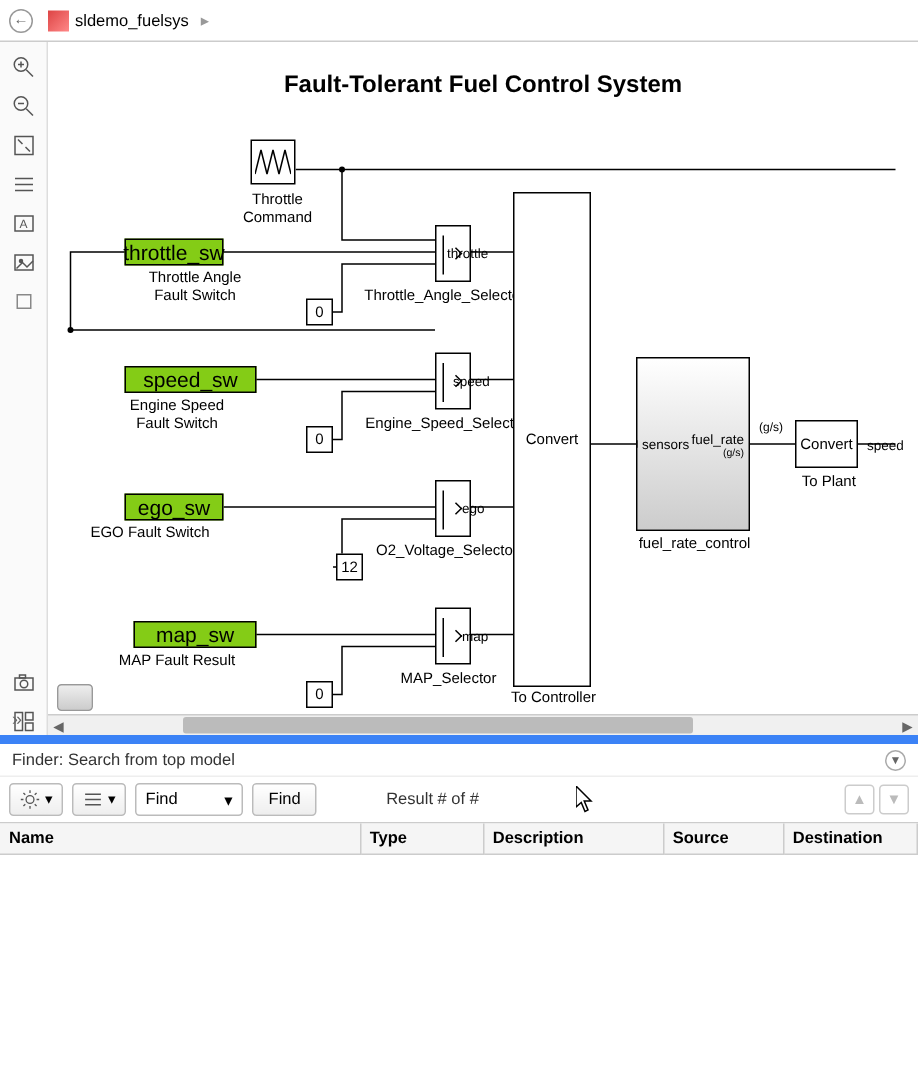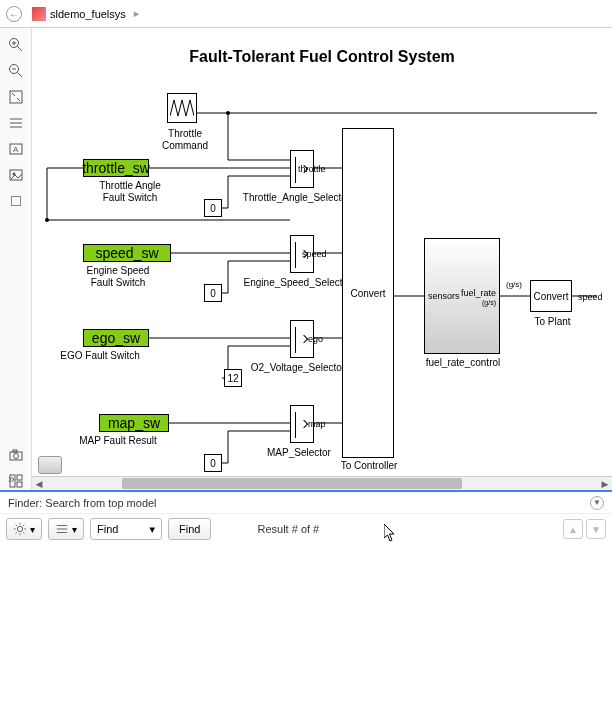--- a/index.html
+++ b/index.html
@@ -37,21 +37,21 @@
 .scrollh .thumb { position:absolute; top:1px; bottom:1px; background:#bbbbbb; border-radius:2px; }
 .scrollh .arr { position:absolute; top:0; bottom:0; width:14px; display:flex; align-items:center; justify-content:center; font-size:9px; color:#666; }
 .file-pill { position:absolute; bottom:16px; left:6px; width:24px; height:18px; background:linear-gradient(#eee,#ccc); border:1px solid #999; border-radius:3px; }
 
 svg.wires { position:absolute; top:0; left:0; width:100%; height:100%; pointer-events:none; }
 svg.wires line, svg.wires polyline { stroke:#000; stroke-width:1; fill:none; }
 svg.wires .arrow { fill:#000; }
 svg.wires circle.node { fill:#000; }
 
 
-.finder { position:absolute; left:0; right:0; bottom:0; height:226px; background:#fff; border-top:2px solid #3b82f6; }
+.finder { position:absolute; left:0; right:0; bottom:0; height:226px; background:#fff; border-top:6px solid #3b82f6; }
 .finder-header { height:22px; padding:4px 8px; font-size:11px; color:#333; display:flex; align-items:center; justify-content:space-between; border-bottom:1px solid #eee; }
 .finder-header .collapse { width:14px; height:14px; border:1px solid #aaa; border-radius:50%; display:flex; align-items:center; justify-content:center; font-size:8px; color:#666; cursor:pointer; }
 .finder-toolbar { height:30px; display:flex; align-items:center; gap:6px; padding:0 6px; }
 .gear-drop, .view-drop { height:22px; border:1px solid #bbb; border-radius:3px; background:linear-gradient(#fff,#eee); display:flex; align-items:center; padding:0 6px; gap:3px; cursor:pointer; font-size:10px; }
 .find-drop { height:22px; width:72px; border:1px solid #bbb; border-radius:3px; background:#fff; display:flex; align-items:center; justify-content:space-between; padding:0 6px; cursor:pointer; font-size:11px; }
 .search { height:22px; flex:0 0 170px; border:1px solid #bbb; border-radius:3px; background:#fff; display:flex; align-items:center; padding:0 4px; gap:4px; }
 .search input { border:none; outline:none; flex:1; font-size:11px; }
 .search .clear { color:#999; cursor:pointer; font-size:13px; }
 .find-btn { height:22px; padding:0 10px; border:1px solid #bbb; border-radius:3px; background:linear-gradient(#fff,#eee); cursor:pointer; font-size:11px; }
 .result-text { font-size:11px; color:#333; margin-left:40px; }
@@ -192,21 +192,21 @@
       <span>speed_sw</span>
     </div>
   <div class="block-label" style="left:43px; top:237px; width:86px;">Engine Speed
 Fault Switch</div>
 
   <div class="block" style="left:51px; top:301px; width:66px; height:18px;">
       <span>ego_sw</span>
     </div>
   <div class="block-label" style="left:22px; top:322px; width:92px;">EGO Fault Switch</div>
 
-  <div class="block" style="left:67px; top:386px; width:70px; height:18px;">
+  <div class="block" style="left:57px; top:386px; width:82px; height:18px;">
       <span>map_sw</span>
     </div>
   <div class="block-label" style="left:40px; top:407px; width:92px;">MAP Fault Result</div>
 
   <div class="const-block" style="left:172px; top:171px;">
       <span>0</span>
     </div>
   <div class="const-block" style="left:172px; top:256px;">
       <span>0</span>
     </div>
@@ -287,17 +287,30 @@
       <span>Find</span>
       <span>▾</span>
     </div>
     <button class="find-btn">Find</button>
     <span class="result-text">Result # of #</span>
     <div class="navbtns">
       <div class="nb">▲</div>
       <div class="nb">▼</div>
     </div>
   </div>
+  <div class="finder-table">
+    <table>
+      <thead>
+        <tr>
+          <th style="width:240px">Name</th>
+          <th style="width:82px">Type</th>
+          <th style="width:120px">Description</th>
+          <th style="width:80px">Source</th>
+          <th>Destination</th>
+        </tr>
+      </thead>
+    </table>
+  </div>
 </div>
 
 <svg class="cursor-arrow" style="left:384px; top:524px;" viewBox="0 0 12 18">
   <path d="M0 0 L0 14 L3.5 11 L6 17 L8 16 L5.5 10 L10 10 Z" fill="#fff" stroke="#000" stroke-width="1"></path>
 </svg>
 
 </body></html>

